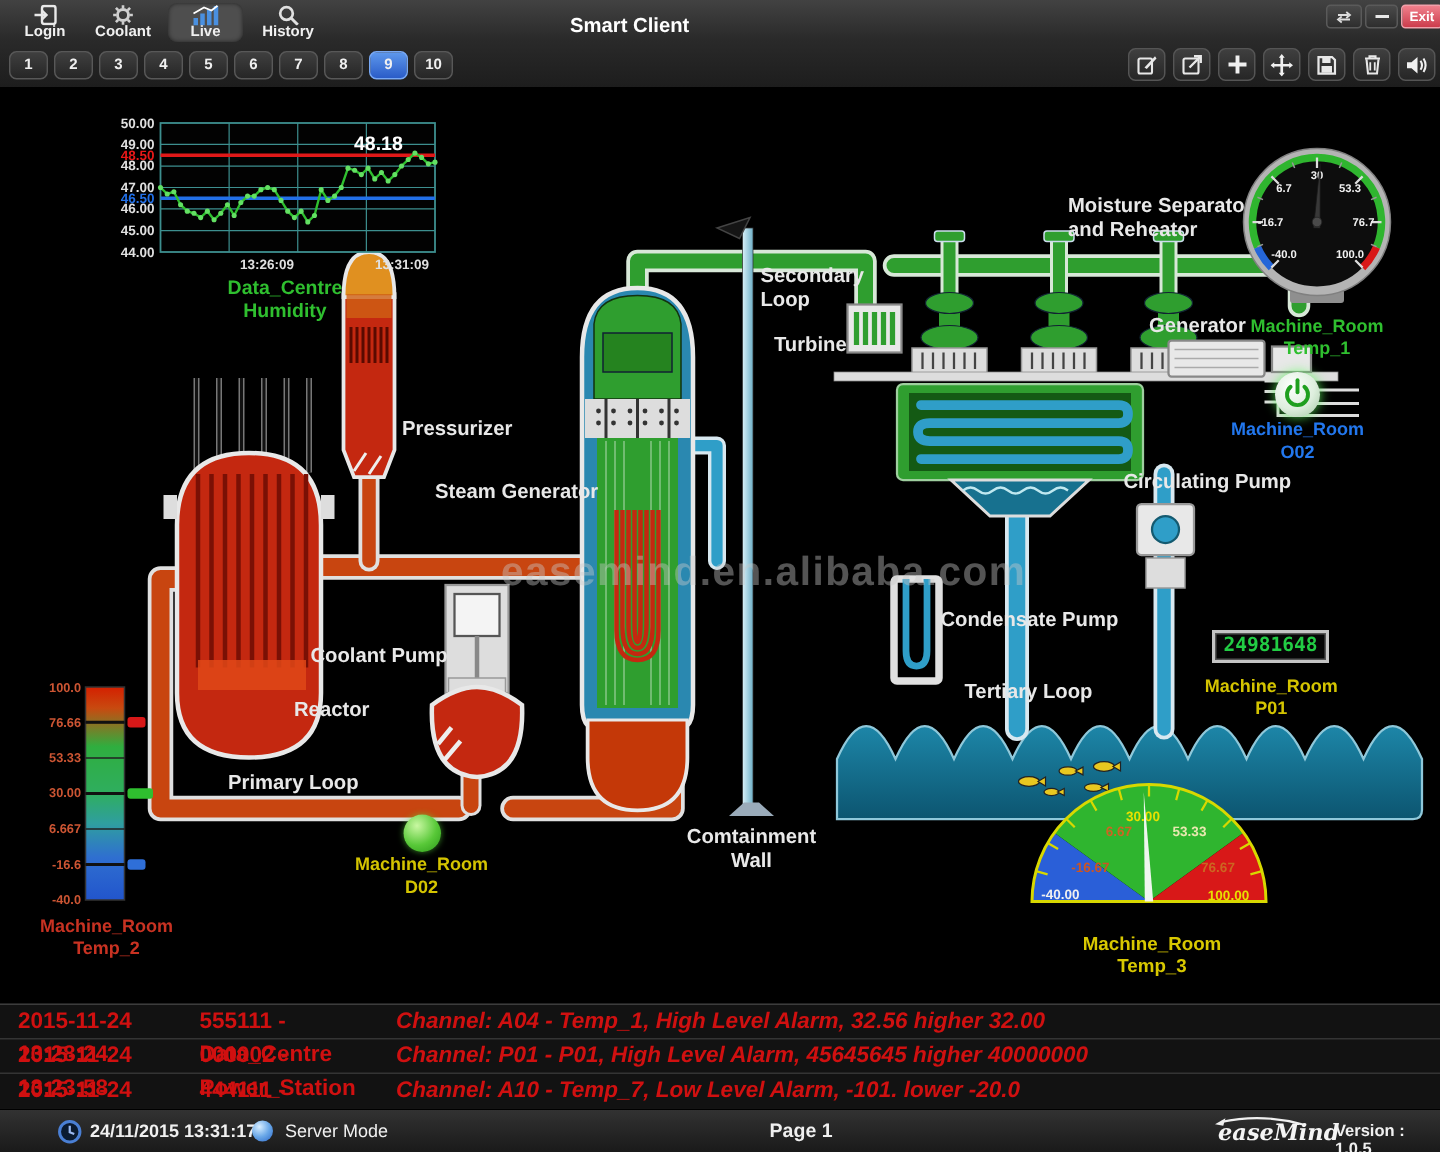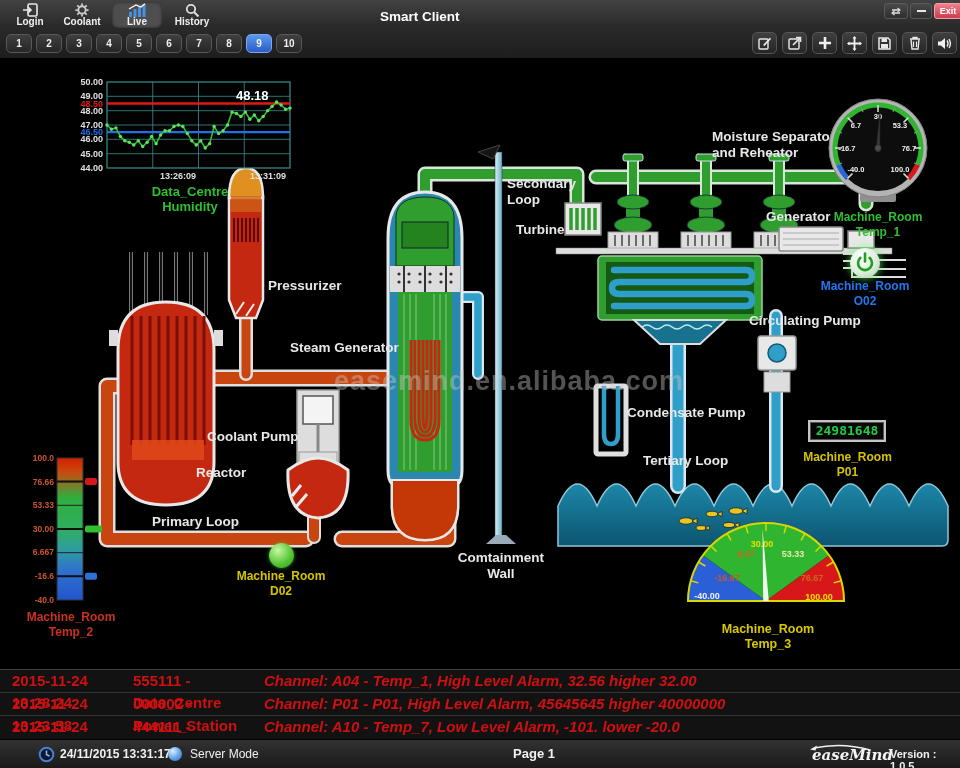--- a/index.html
+++ b/index.html
@@ -303,21 +303,21 @@
 
     <g>
       <rect x="596" y="386" width="30" height="68" rx="2" fill="none" stroke="#e0e0e0" stroke-width="5"></rect>
       <path d="M604,386 V434 Q604,444 611,444 Q618,444 618,434 V386" fill="none" stroke="#2f9ec8" stroke-width="4.5"></path>
     </g>
   </svg>
 
   <div id="watermark">easemind.en.alibaba.com</div>
 
   <span class="dlabel" style="left:268px;top:278px">Pressurizer</span>
-  <span class="dlabel" style="left:290px;top:340px">Steam Generator</span>
+  <span class="dlabel" style="left:290px;top:320px">Steam Generator</span>
   <span class="dlabel" style="left:207px;top:429px">Coolant Pump</span>
   <span class="dlabel" style="left:196px;top:465px">Reactor</span>
   <span class="dlabel" style="left:152px;top:514px">Primary Loop</span>
   <span class="dlabel" style="left:507px;top:176px">Secondary
 Loop</span>
   <span class="dlabel" style="left:516px;top:222px">Turbine</span>
   <span class="dlabel" style="left:712px;top:129px">Moisture Separator
 and Reheator</span>
   <span class="dlabel" style="left:766px;top:209px">Generator</span>
   <span class="dlabel" style="left:749px;top:313px">Circulating Pump</span>

